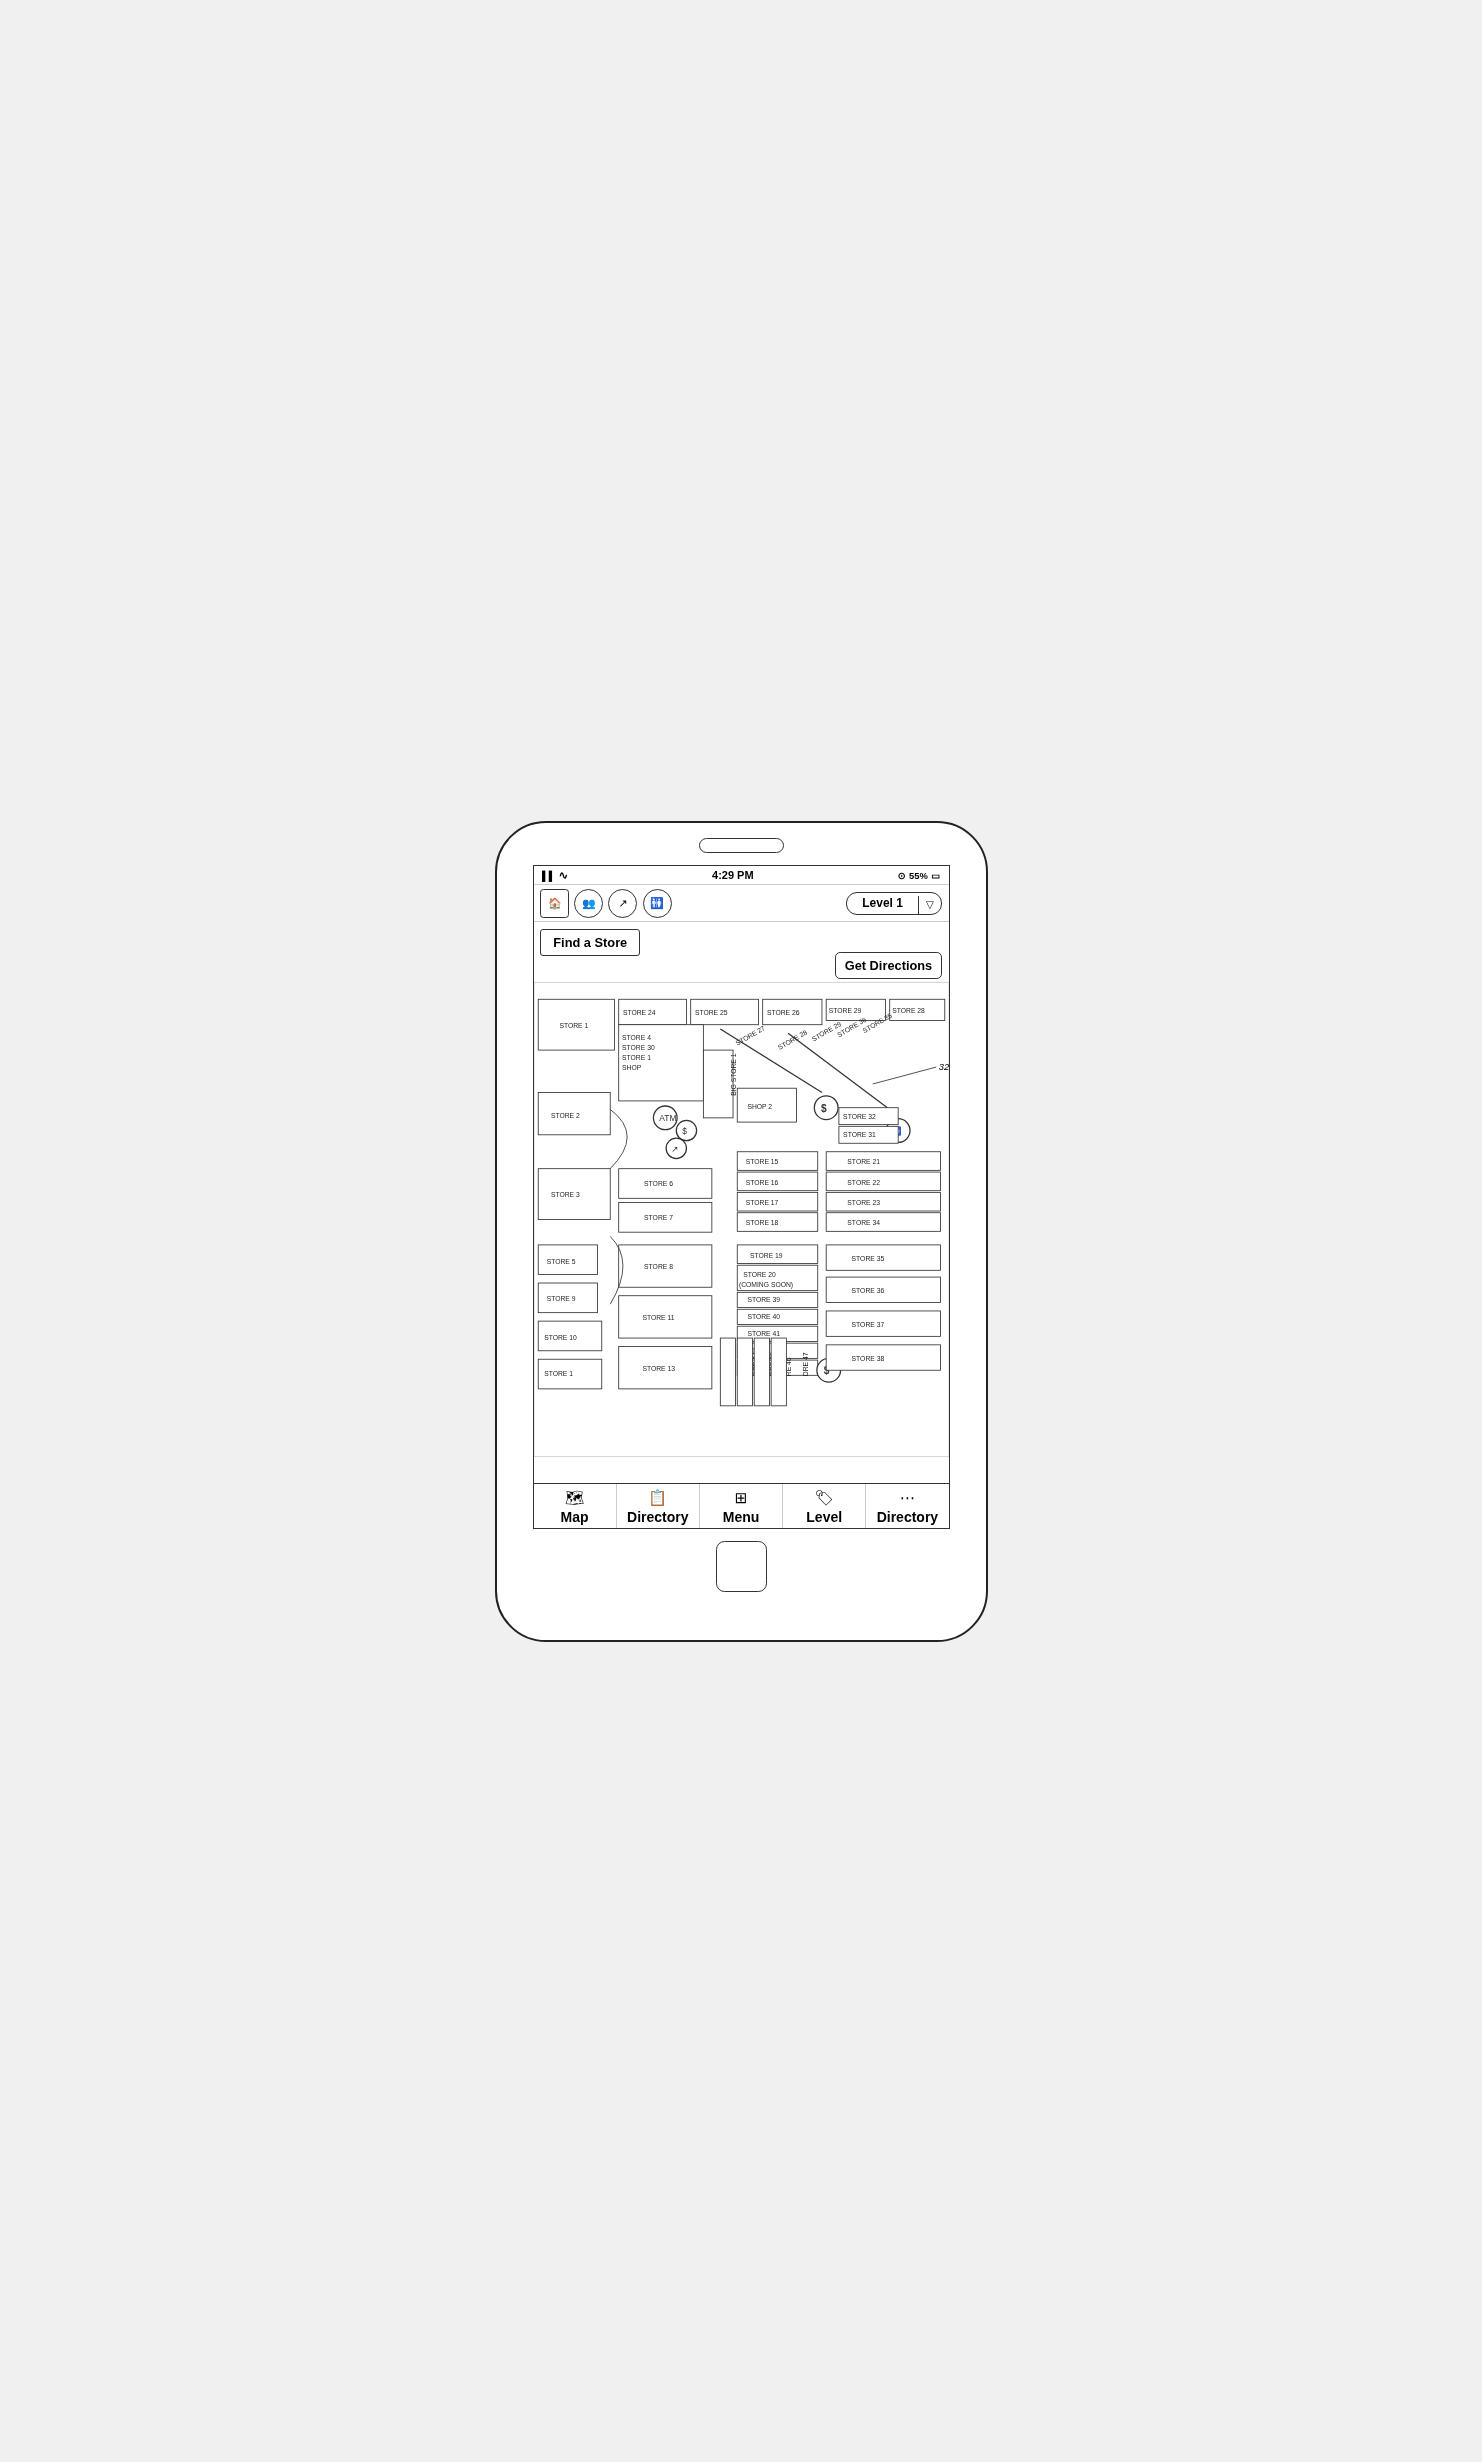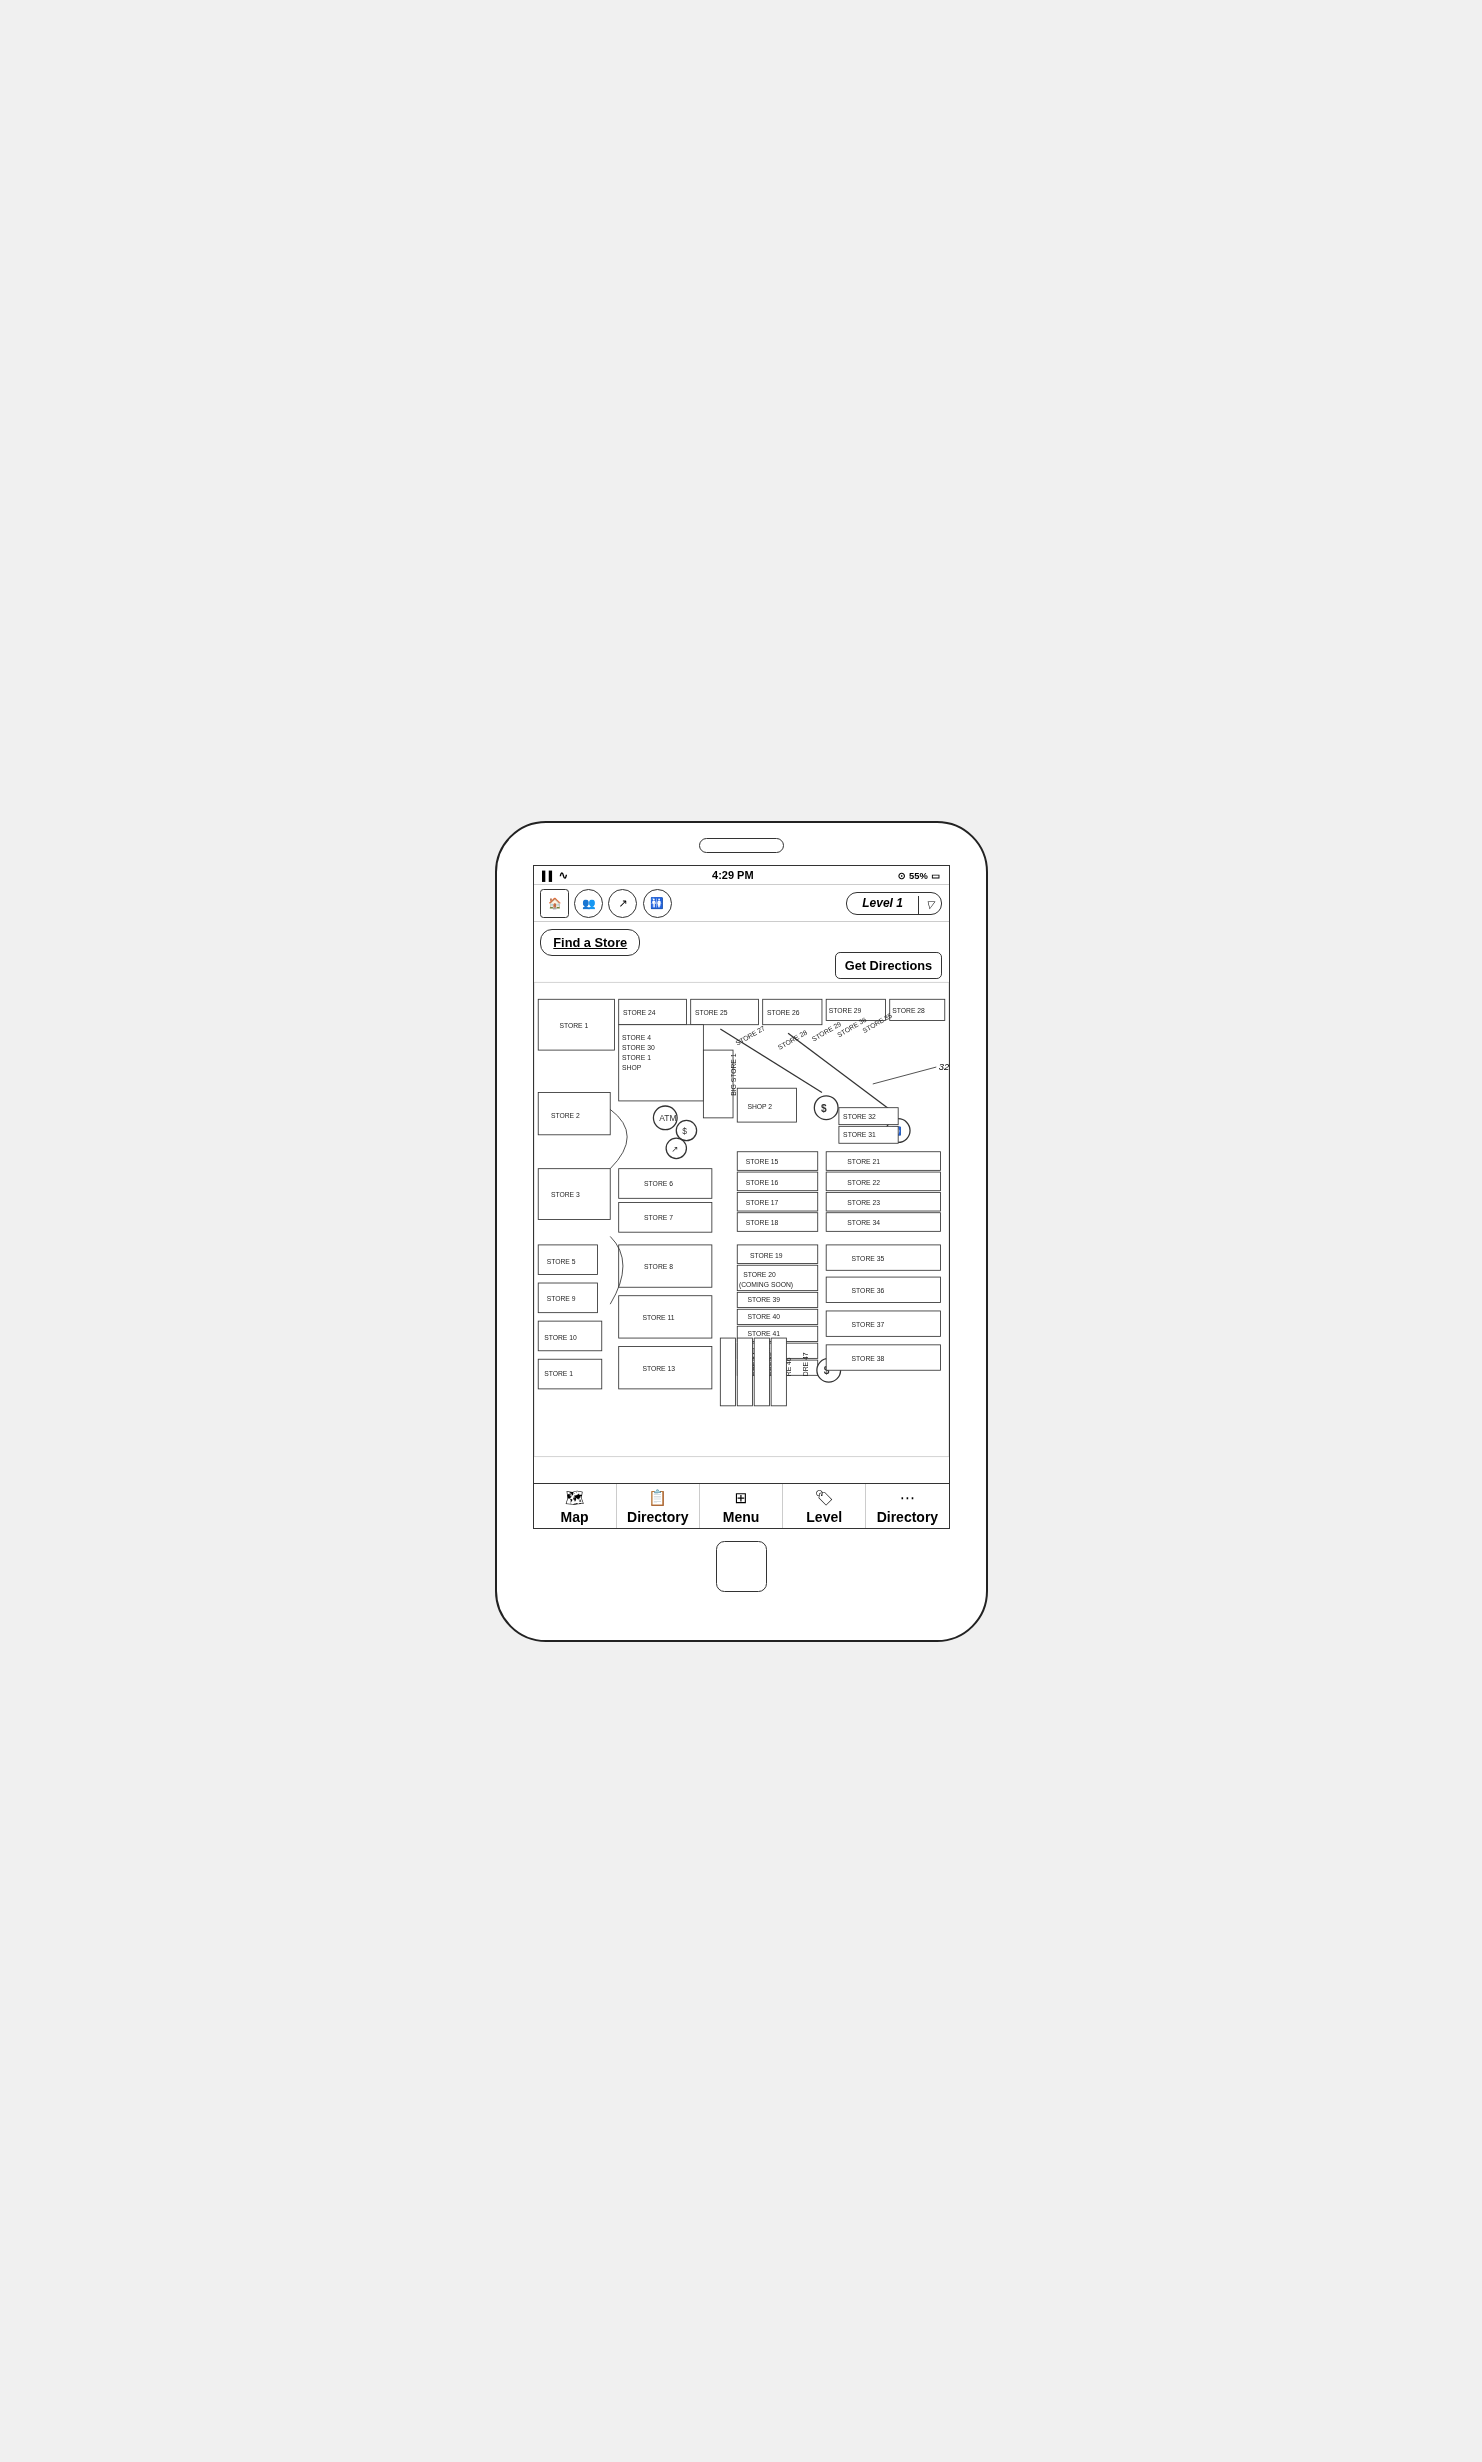--- a/index.html
+++ b/index.html
@@ -84,21 +84,20 @@
     .nav-icon-btn.square {
       border-radius: 3.4px;
     }
     .level-selector {
       margin-left: auto;
       display: flex;
       align-items: flex-end;
       border: 1.7px solid #333;
       border-radius: 11px;
       overflow: hidden;
-      font-style: italic;
     }
     .level-label {
       padding: 3.4px 15.3px;
       font-size: 12px;
       font-weight: bold;
     }
     .level-arrow {
       border-left: 1.7px solid #333;
       padding: 3.4px 6.8px;
       font-size: 10.2px;
@@ -109,28 +108,27 @@
       flex: 1;
       position: relative;
       overflow: hidden;
       background: #fff;
     }
     .find-store-btn {
       position: absolute;
       top: 6.8px;
       left: 6.8px;
       border: 1.7px solid #333;
-      border-radius: 12px;
+      border-radius: 3px;
       padding: 5.1px 12px;
       font-size: 12.8px;
       font-weight: bold;
       background: #fff;
       cursor: pointer;
       z-index: 10;
-      text-decoration: underline;
     }
     .get-directions-btn {
       position: absolute;
       top: 6.8px;
       right: 6.8px;
       border: 1.7px solid #333;
       border-radius: 5.1px;
       padding: 5.1px 8.5px;
       font-size: 12.8px;
       font-weight: bold;

